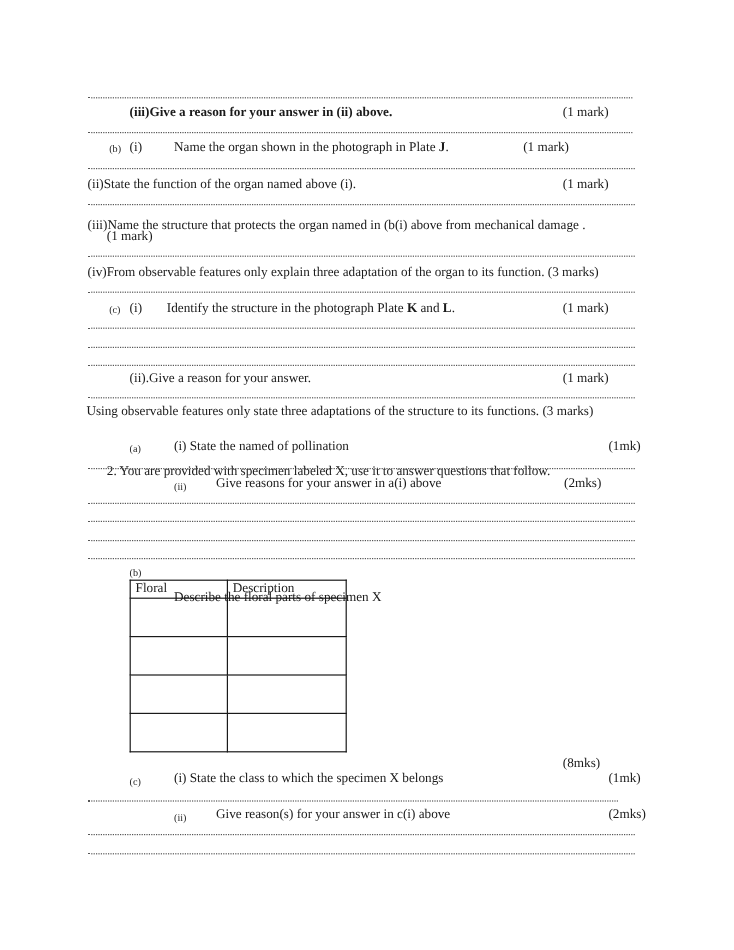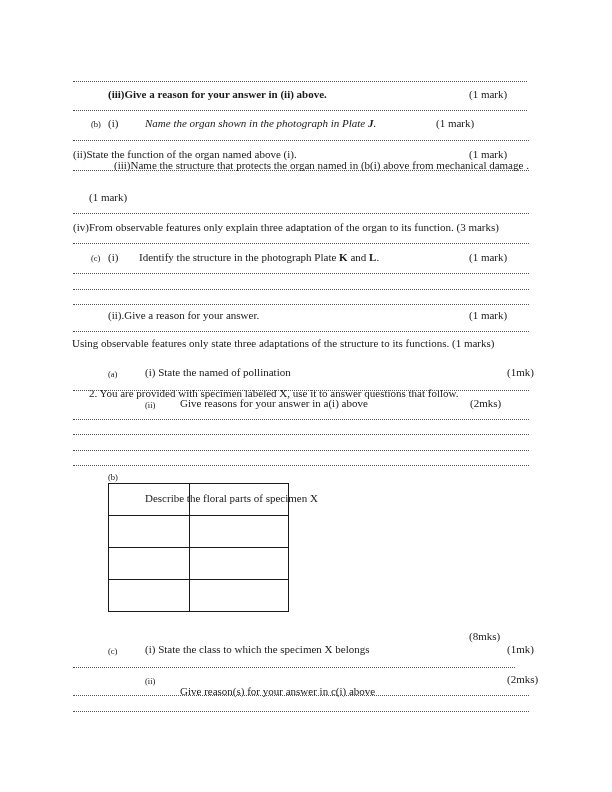--- a/index.html
+++ b/index.html
@@ -31,49 +31,49 @@
 </head>
 <body>
 
 <div class="dots" style="left:73px; top:81px; width:454px;"></div>
 <div class="abs" style="left:108px; top:88px;font-weight:bold;">(iii)Give a reason for your answer in (ii) above.</div>
 <div class="abs" style="left:469px; top:88px;">(1 mark)</div>
 
 <div class="dots" style="left:73px; top:110px; width:454px;"></div>
 <div class="abs small" style="left:91px; top:118px;">(b)</div>
 <div class="abs" style="left:108px; top:117px;">(i)</div>
-<div class="abs" style="left:145px; top:117px;font-style:italic;"><span>Name the organ shown in the photograph in Plate </span><b>J</b><span>.</span></div>
+<div class="abs" style="left:145px; top:117px;"><span>Name the organ shown in the photograph in Plate </span><b>J</b><span>.</span></div>
 <div class="abs" style="left:436px; top:117px;">(1 mark)</div>
 
 <div class="dots" style="left:73px; top:140px; width:456px;"></div>
 <div class="abs" style="left:73px; top:148px;">(ii)State the function of the organ named above (i).</div>
 <div class="abs" style="left:469px; top:148px;">(1 mark)</div>
 
 <div class="dots" style="left:73px; top:170px; width:456px;"></div>
-<div class="abs" style="left:73px; top:159px;margin-left:41px;">(iii)Name the structure that protects the organ named in (b(i) above from mechanical damage .</div>
+<div class="abs" style="left:73px; top:182px;">(iii)Name the structure that protects the organ named in (b(i) above from mechanical damage .</div>
 <div class="abs" style="left:89px; top:191px;">(1   mark)</div>
 
 <div class="dots" style="left:73px; top:213px; width:456px;"></div>
 <div class="abs" style="left:73px; top:221px;">(iv)From observable features only explain three adaptation of the organ to its function. (3 marks)</div>
 
 <div class="dots" style="left:73px; top:243px; width:456px;"></div>
 <div class="abs small" style="left:91px; top:252px;">(c)</div>
 <div class="abs" style="left:108px; top:251px;">(i)</div>
 <div class="abs" style="left:139px; top:251px;"><span>Identify the structure in the photograph Plate </span><b>K</b><span> and </span><b>L</b><span>.</span></div>
 <div class="abs" style="left:469px; top:251px;">(1 mark)</div>
 
 <div class="dots" style="left:73px; top:273px; width:456px;"></div>
 <div class="dots" style="left:73px; top:289px; width:456px;"></div>
 <div class="dots" style="left:73px; top:304px; width:456px;"></div>
 
 <div class="abs" style="left:108px; top:309px;">(ii).Give a reason for your answer.</div>
 <div class="abs" style="left:469px; top:309px;">(1 mark)</div>
 
 <div class="dots" style="left:73px; top:331px; width:456px;"></div>
-<div class="abs" style="left:72px; top:337px;">Using observable features only state three adaptations of the structure to its functions. (1 marks)</div>
+<div class="abs" style="left:72px; top:337px;">Using observable features only state three adaptations of the structure to its functions. (3 marks)</div>
 
 <div class="abs" style="left:89px; top:351px;margin-top:36px;">2. You are provided with specimen labeled X, use it to answer questions that follow.</div>
 
 <div class="abs small" style="left:108px; top:368px;">(a)</div>
 <div class="abs" style="left:145px; top:366px;">(i) State the named of pollination</div>
 <div class="abs" style="left:507px; top:366px;">(1mk)</div>
 
 <div class="dots" style="left:73px; top:390px; width:456px;"></div>
 
 <div class="abs small" style="left:145px; top:399px;">(ii)</div>
@@ -83,20 +83,24 @@
 <div class="dots" style="left:73px; top:419px; width:456px;"></div>
 <div class="dots" style="left:73px; top:434px; width:456px;"></div>
 <div class="dots" style="left:73px; top:450px; width:456px;"></div>
 <div class="dots" style="left:73px; top:465px; width:456px;"></div>
 
 <div class="abs small" style="left:108px; top:471px;">(b)</div>
 <div class="abs" style="left:145px; top:492px;">Describe the floral parts of specimen X</div>
 
 <table class="floral">
   <tbody>
+      <tr class="head">
+    <td class="c1">Floral</td>
+    <td class="c2">Description</td>
+  </tr>
   <tr class="body">
     <td class="c1"></td>
     <td class="c2"></td>
   </tr>
   <tr class="body">
     <td class="c1"></td>
     <td class="c2"></td>
   </tr>
   <tr class="body">
     <td class="c1"></td>
@@ -111,17 +115,17 @@
 
 <div class="abs" style="left:469px; top:630px;">(8mks)</div>
 
 <div class="abs small" style="left:108px; top:645px;">(c)</div>
 <div class="abs" style="left:145px; top:643px;">(i) State the class to which the specimen X belongs</div>
 <div class="abs" style="left:507px; top:643px;">(1mk)</div>
 
 <div class="dots" style="left:73px; top:667px; width:442px;"></div>
 
 <div class="abs small" style="left:145px; top:675px;">(ii)</div>
-<div class="abs" style="left:180px; top:673px;margin-top:12px;">Give reason(s) for your answer in c(i) above</div>
+<div class="abs" style="left:180px; top:673px;">Give reason(s) for your answer in c(i) above</div>
 <div class="abs" style="left:507px; top:673px;">(2mks)</div>
 
 <div class="dots" style="left:73px; top:695px; width:456px;"></div>
 <div class="dots" style="left:73px; top:711px; width:456px;"></div>
 
 </body></html>

